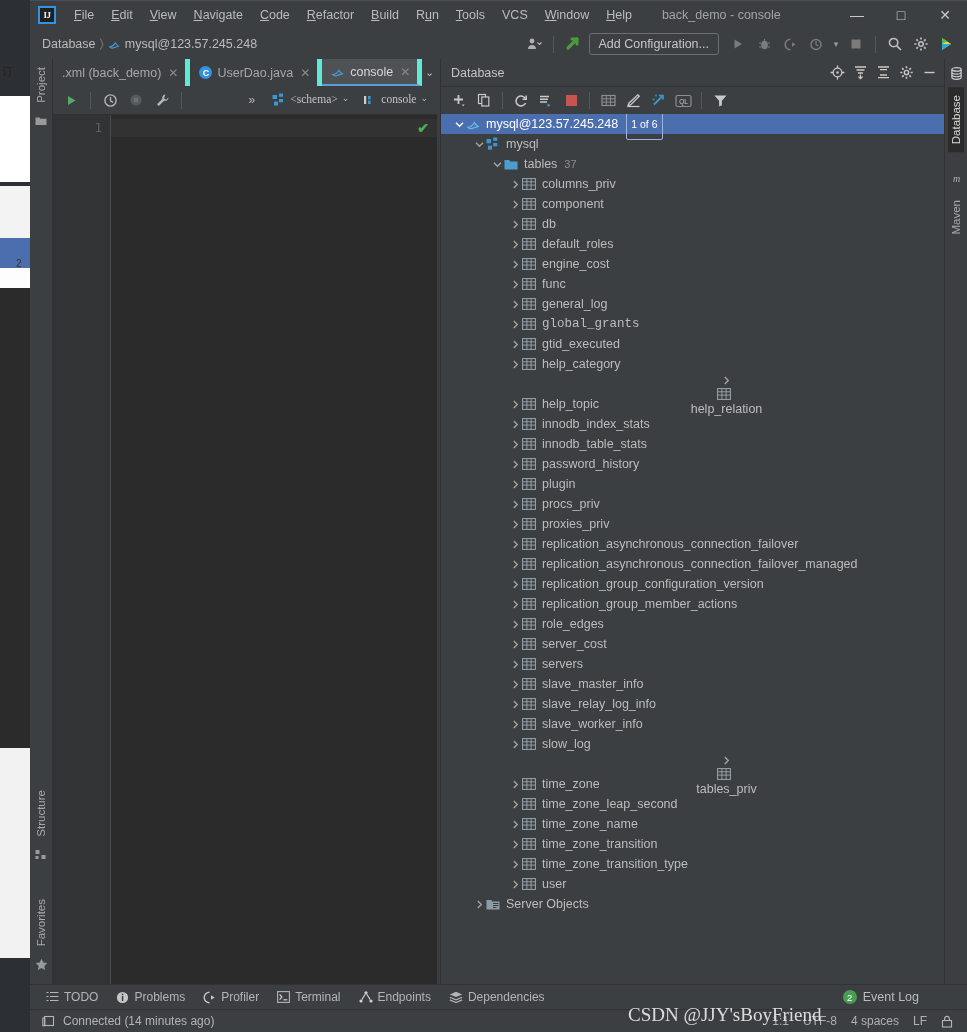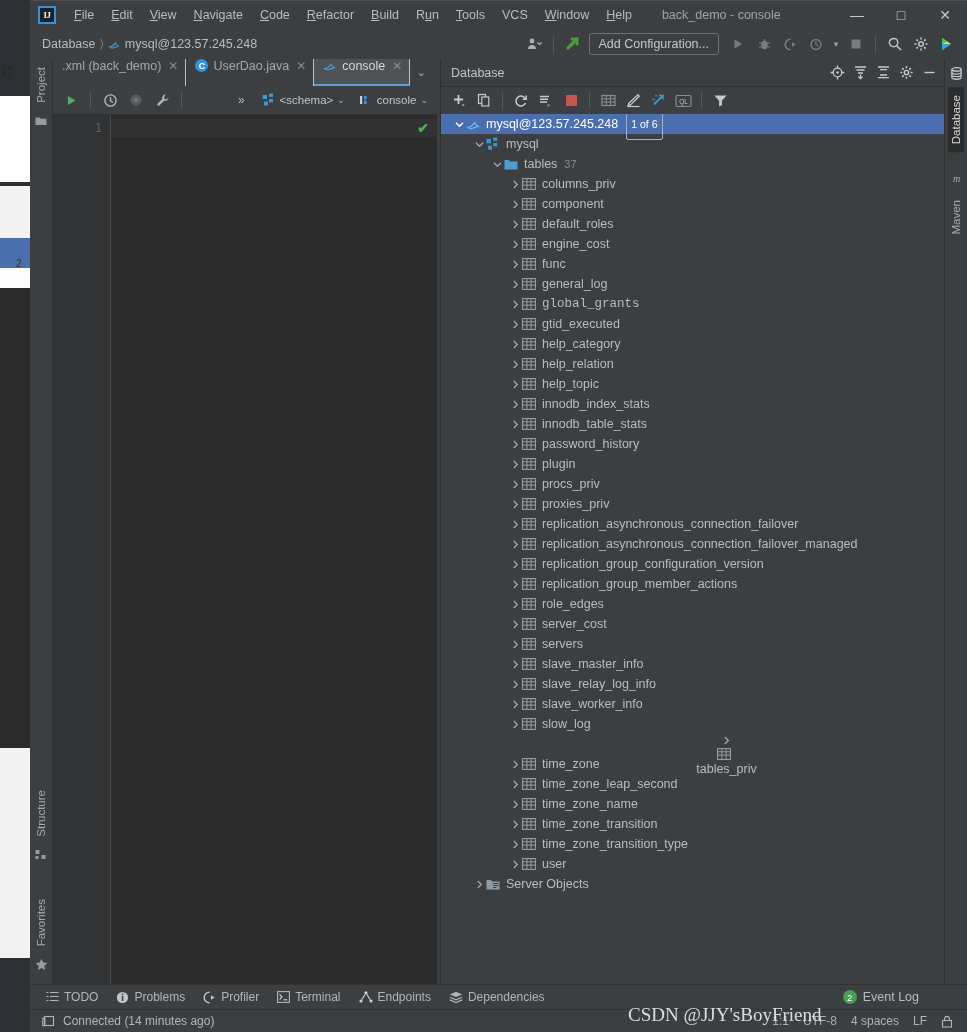--- a/index.html
+++ b/index.html
@@ -195,25 +195,25 @@
   }
   .tabs-row {
     height: 27px;
     background: #3c3f41;
     display: flex;
     align-items: stretch;
     font-size: 12.5px;
     overflow: hidden;
   }
   .etab {
-    display: flex; align-items: flex-start; gap: 5px;
+    display: flex; align-items: center; gap: 5px;
     padding: 0 7px 0 9px;
     color: #a6a6a6;
     white-space: nowrap;
-    border-right: 1px solid #5eead4;
+    border-right: 5px solid #5eead4;
   }
   .etab.active {
     background: #4e5254;
     color: #d6d6d6;
     border-bottom: 2px solid #5e9bd8;
   }
   .etab .x { color: #8a8a8a; font-size: 12px; margin-left: 2px;}
   .tab-chevron {
     width: 22px;
     display: flex; align-items: center; justify-content: center;
@@ -234,24 +234,25 @@
     gap: 2px;
     border-bottom: 1px solid #2f3133;
   }
   .ct-btn {
     width: 24px; height: 24px;
     display: flex; align-items: center; justify-content: center;
     color: #b0b0b0;
   }
   .chips { margin-left: auto; display: flex; align-items: center; gap: 8px; }
   .chip {
-    display: flex; align-items: center; gap: 4px;
+    display: flex; gap: 4px;
     font-size: 11.5px; color: #c3c3c3;
     padding: 2px 3px;
     white-space: nowrap;
+    font-family: Liberation Serif, serif;
   }
   .chevd { font-size: 9px; color: #b5b5b5; }
   .dots { color:#b9b9b9; font-size: 12px; padding: 0 6px; }
 
   .editor-body {
     flex: 1;
     display: flex;
     background: #2b2b2b;
     position: relative;
     min-height: 0;
@@ -864,20 +865,34 @@
               <svg width="9" height="9" viewBox="0 0 9 9">
                 <path d="M2.8 1 L6.3 4.5 L2.8 8" fill="none" stroke="currentColor" stroke-width="1.3"></path>
               </svg>
             </span>
             <span class="ticon">
               <svg width="14" height="12" viewBox="0 0 14 12">
                 <rect x="0.6" y="0.6" width="12.8" height="10.8" fill="none" stroke="#9aa7b0" stroke-width="1"></rect>
                 <path d="M0.6 3.8h12.8M0.6 7.1h12.8M4.9 0.6v10.8M9.1 0.6v10.8" stroke="#9aa7b0" stroke-width="0.9"></path>
               </svg>
             </span>
+            <span>db</span>
+          </div>
+          <div class="trow" style="padding-left: 68px;">
+            <span class="twist">
+              <svg width="9" height="9" viewBox="0 0 9 9">
+                <path d="M2.8 1 L6.3 4.5 L2.8 8" fill="none" stroke="currentColor" stroke-width="1.3"></path>
+              </svg>
+            </span>
+            <span class="ticon">
+              <svg width="14" height="12" viewBox="0 0 14 12">
+                <rect x="0.6" y="0.6" width="12.8" height="10.8" fill="none" stroke="#9aa7b0" stroke-width="1"></rect>
+                <path d="M0.6 3.8h12.8M0.6 7.1h12.8M4.9 0.6v10.8M9.1 0.6v10.8" stroke="#9aa7b0" stroke-width="0.9"></path>
+              </svg>
+            </span>
             <span>default_roles</span>
           </div>
           <div class="trow" style="padding-left: 68px;">
             <span class="twist">
               <svg width="9" height="9" viewBox="0 0 9 9">
                 <path d="M2.8 1 L6.3 4.5 L2.8 8" fill="none" stroke="currentColor" stroke-width="1.3"></path>
               </svg>
             </span>
             <span class="ticon">
               <svg width="14" height="12" viewBox="0 0 14 12">
@@ -950,21 +965,21 @@
               </svg>
             </span>
             <span class="ticon">
               <svg width="14" height="12" viewBox="0 0 14 12">
                 <rect x="0.6" y="0.6" width="12.8" height="10.8" fill="none" stroke="#9aa7b0" stroke-width="1"></rect>
                 <path d="M0.6 3.8h12.8M0.6 7.1h12.8M4.9 0.6v10.8M9.1 0.6v10.8" stroke="#9aa7b0" stroke-width="0.9"></path>
               </svg>
             </span>
             <span>help_category</span>
           </div>
-          <div class="trow" style="padding-left: 68px;">
+          <div class="trow" style="padding-left: 68px; flex-direction: column;">
             <span class="twist">
               <svg width="9" height="9" viewBox="0 0 9 9">
                 <path d="M2.8 1 L6.3 4.5 L2.8 8" fill="none" stroke="currentColor" stroke-width="1.3"></path>
               </svg>
             </span>
             <span class="ticon">
               <svg width="14" height="12" viewBox="0 0 14 12">
                 <rect x="0.6" y="0.6" width="12.8" height="10.8" fill="none" stroke="#9aa7b0" stroke-width="1"></rect>
                 <path d="M0.6 3.8h12.8M0.6 7.1h12.8M4.9 0.6v10.8M9.1 0.6v10.8" stroke="#9aa7b0" stroke-width="0.9"></path>
               </svg>

